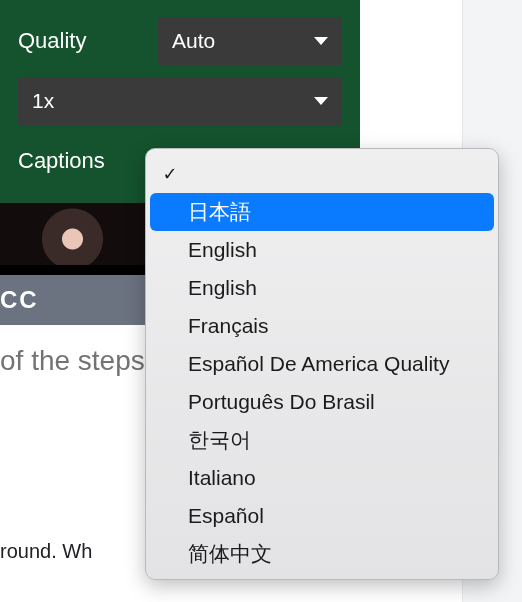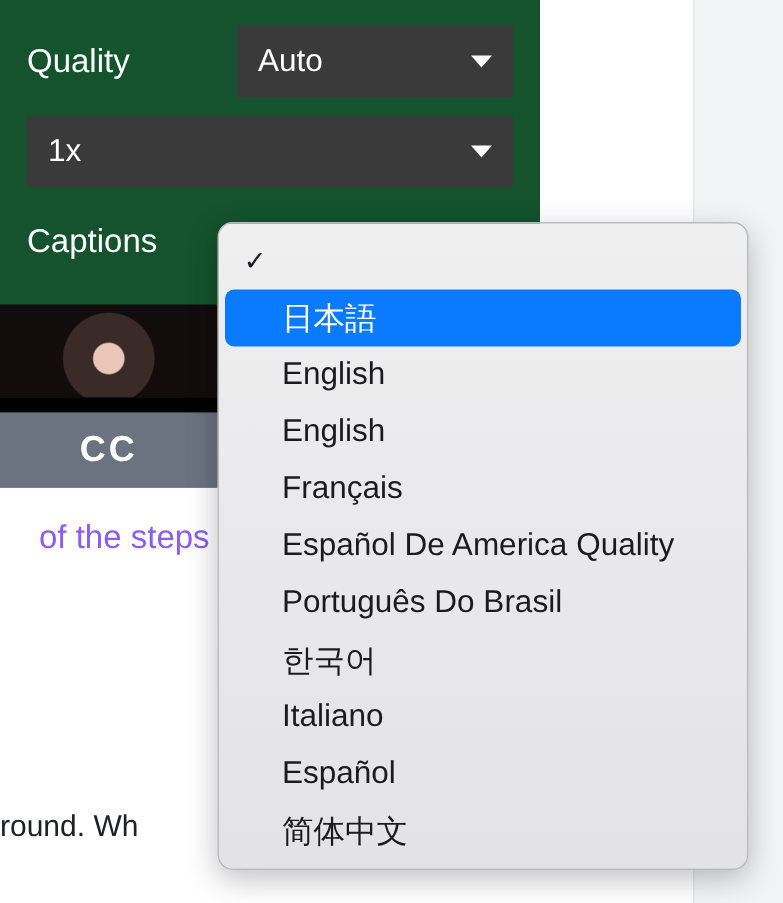--- a/index.html
+++ b/index.html
@@ -27,33 +27,32 @@
   }
   .video-bar {
     position: absolute;
     left: 0; top: 265px; width: 145px; height: 10px;
     background: #000;
   }
   .cc-row {
     position: absolute;
     left: 0; top: 275px; width: 145px; height: 50px;
     background: #6b7280;
-    display: flex; align-items: center; justify-content: center;
+    display: flex; align-items: center; 
   }
   .cc-badge {
     color: #fff; font-weight: 800; font-size: 24px; letter-spacing: 2px;
   }
 
   
   .page-text-1 {
     position: absolute;
     left: 0; top: 345px;
-    font-size: 22px; color: #8b5cf6;
+    font-size: 28px; color: #737373;
     white-space: nowrap;
-    margin-left: 26px;
   }
   .page-text-2 {
     position: absolute;
     left: 0; top: 540px;
     font-size: 20px; color: #202124;
     white-space: nowrap;
   }
 
   
   .settings-panel {

